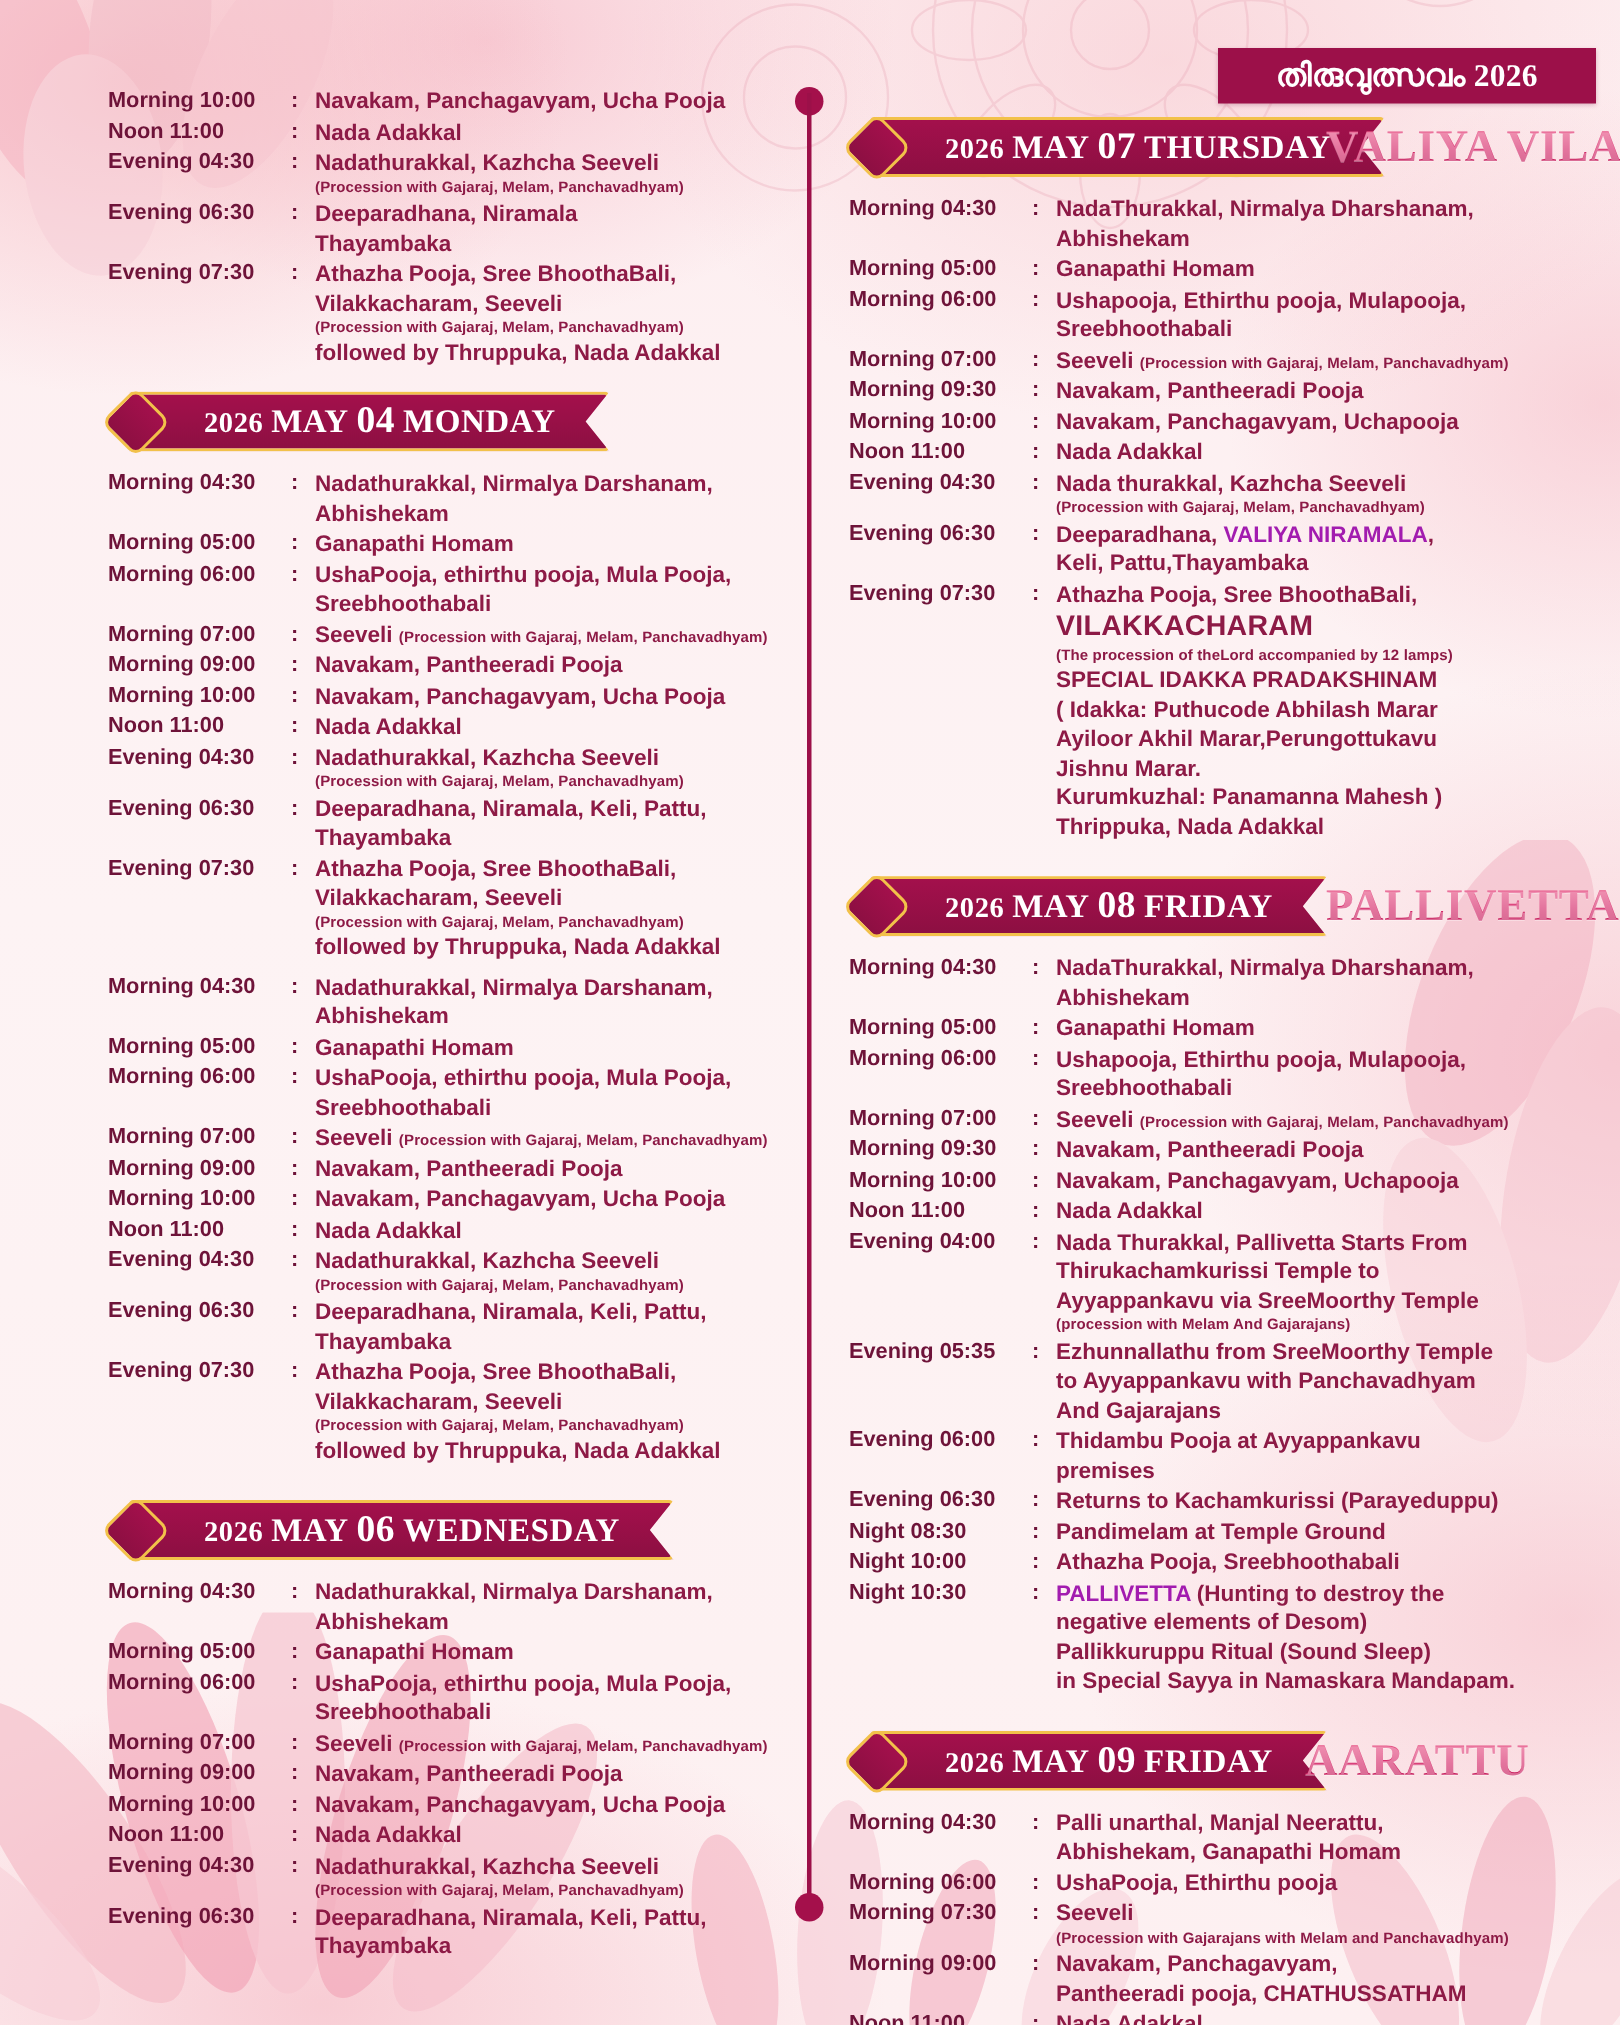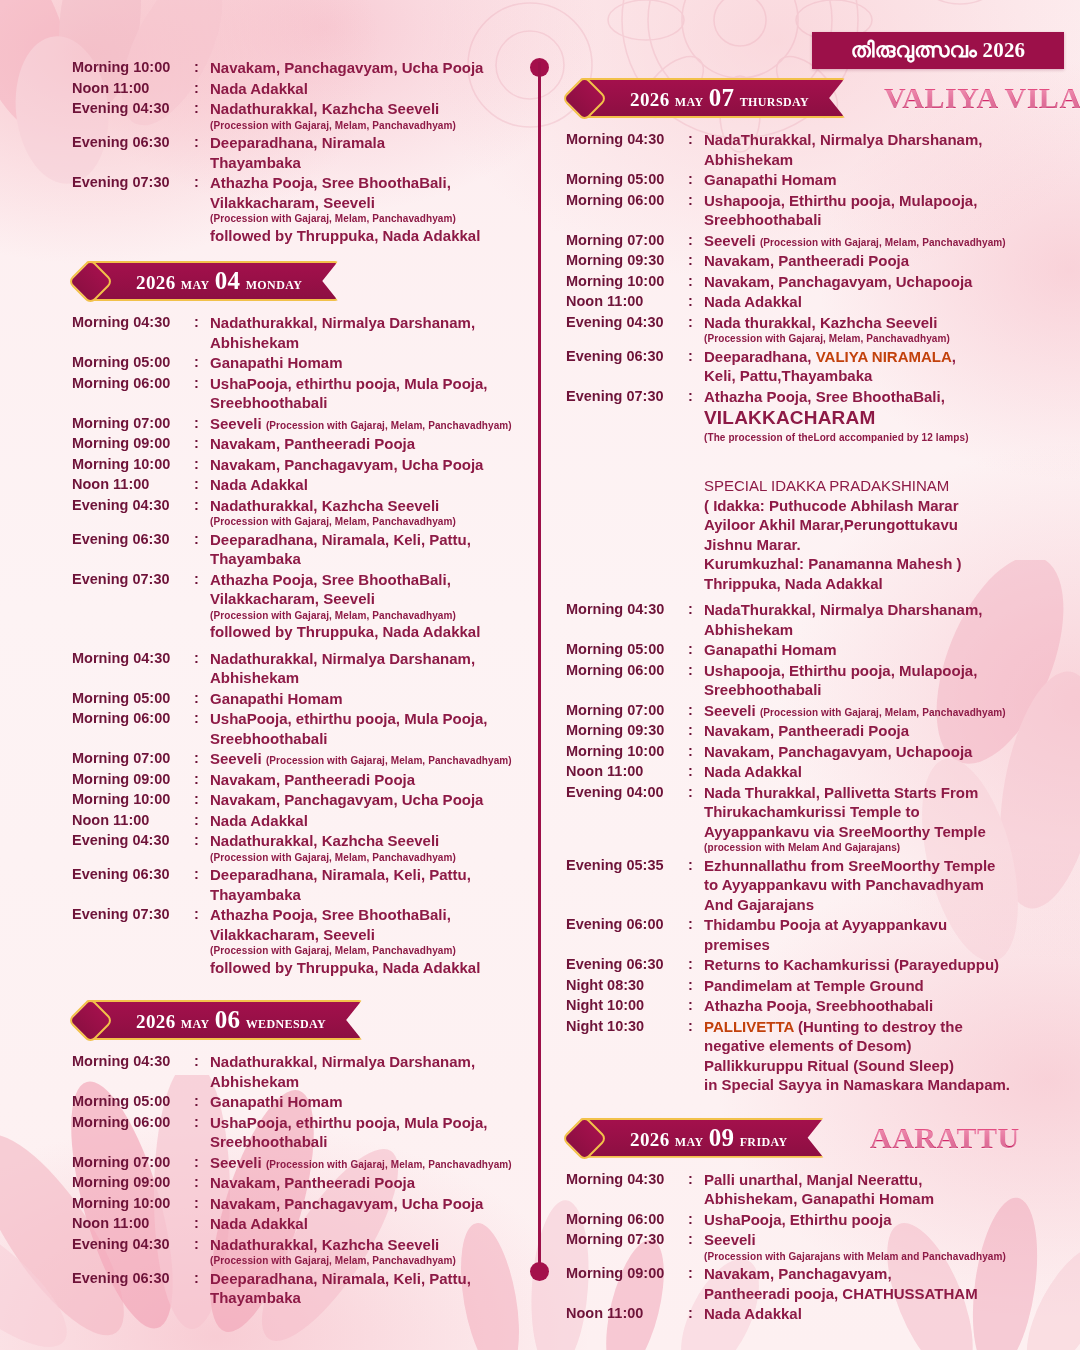--- a/index.html
+++ b/index.html
@@ -81,21 +81,21 @@
   }
   .banner-text {
     color: #ffffff;
     font-family: "Liberation Serif", serif;
     font-size: 19px;
     font-weight: bold;
     white-space: nowrap;
     letter-spacing: .4px;
   }
   .banner-text .big { font-size: 25px; margin-top: 12px; }
-  .banner-text .sc  { font-size: 12px; }
+  .banner-text .sc  { font-size: 22px; }
 
   .diamond {
     position: absolute; left: 2px; top: 4px;
     width: 33px; height: 33px;
     background: linear-gradient(180deg,#a3104c 0%,#8d0f42 100%);
     border: 2px solid #f2c14a;
     border-radius: 7px;
     transform: rotate(45deg);
     z-index: 2;
   }
@@ -147,23 +147,23 @@
     color: #8d1a46;
     line-height: 1.35;
     letter-spacing: .1px;
   }
   .desc .note-inline {
     font-size: 10px;
     font-weight: bold;
     color: #8d1a46;
     letter-spacing: .1px;
   }
-  .desc .hl-red   { color: #c2410c; font-weight: bold; }
+  .desc .hl-red   { color: #a21caf; font-weight: bold; }
   .desc .hl-big   { display:block; font-size: 19px; font-weight: bold; color: #8d1a46; letter-spacing:.2px; }
-  .desc .hl-caps  { display:block; font-weight: normal; color: #8d1a46; margin-top: 32px; }
+  .desc .hl-caps  { display:block; font-weight: bold; color: #8d1a46; }
   .desc .cont     { display: block; }
 
   .spacer-sm { height: 6px; }
 </style>
 </head>
 <body>
 
 <div class="page">
 
   <div class="bg-layer">
@@ -506,20 +506,27 @@
           <div class="colon">:</div>
           <div class="desc">Deeparadhana, <span class="hl-red">VALIYA NIRAMALA</span>,<br>Keli, Pattu,Thayambaka</div>
         </div>
         <div class="row">
           <div class="time">Evening 07:30</div>
           <div class="colon">:</div>
           <div class="desc">Athazha Pooja, Sree BhoothaBali,<span class="hl-big">VILAKKACHARAM</span><span class="note">(The procession of theLord accompanied by 12 lamps)</span><span class="hl-caps">SPECIAL IDAKKA PRADAKSHINAM</span><span class="cont">( Idakka: Puthucode Abhilash Marar<br>Ayiloor Akhil Marar,Perungottukavu<br>Jishnu Marar.<br>Kurumkuzhal:  Panamanna Mahesh )<br>Thrippuka, Nada Adakkal</span></div>
         </div>
       </div>
       <div class="spacer-sm"></div>
+      <div class="day-head">
+        <div class="banner">
+          <span class="banner-text">2026 <span class="sc">MAY</span> <span class="big">08</span> <span class="sc">FRIDAY</span></span>
+        </div>
+        <div class="diamond"></div>
+        <div class="special-name" style="left:318px">PALLIVETTA</div>
+      </div>
       <div class="sched">
         <div class="row">
           <div class="time">Morning 04:30</div>
           <div class="colon">:</div>
           <div class="desc">NadaThurakkal, Nirmalya Dharshanam,<br>Abhishekam</div>
         </div>
         <div class="row">
           <div class="time">Morning 05:00</div>
           <div class="colon">:</div>
           <div class="desc">Ganapathi Homam</div>

